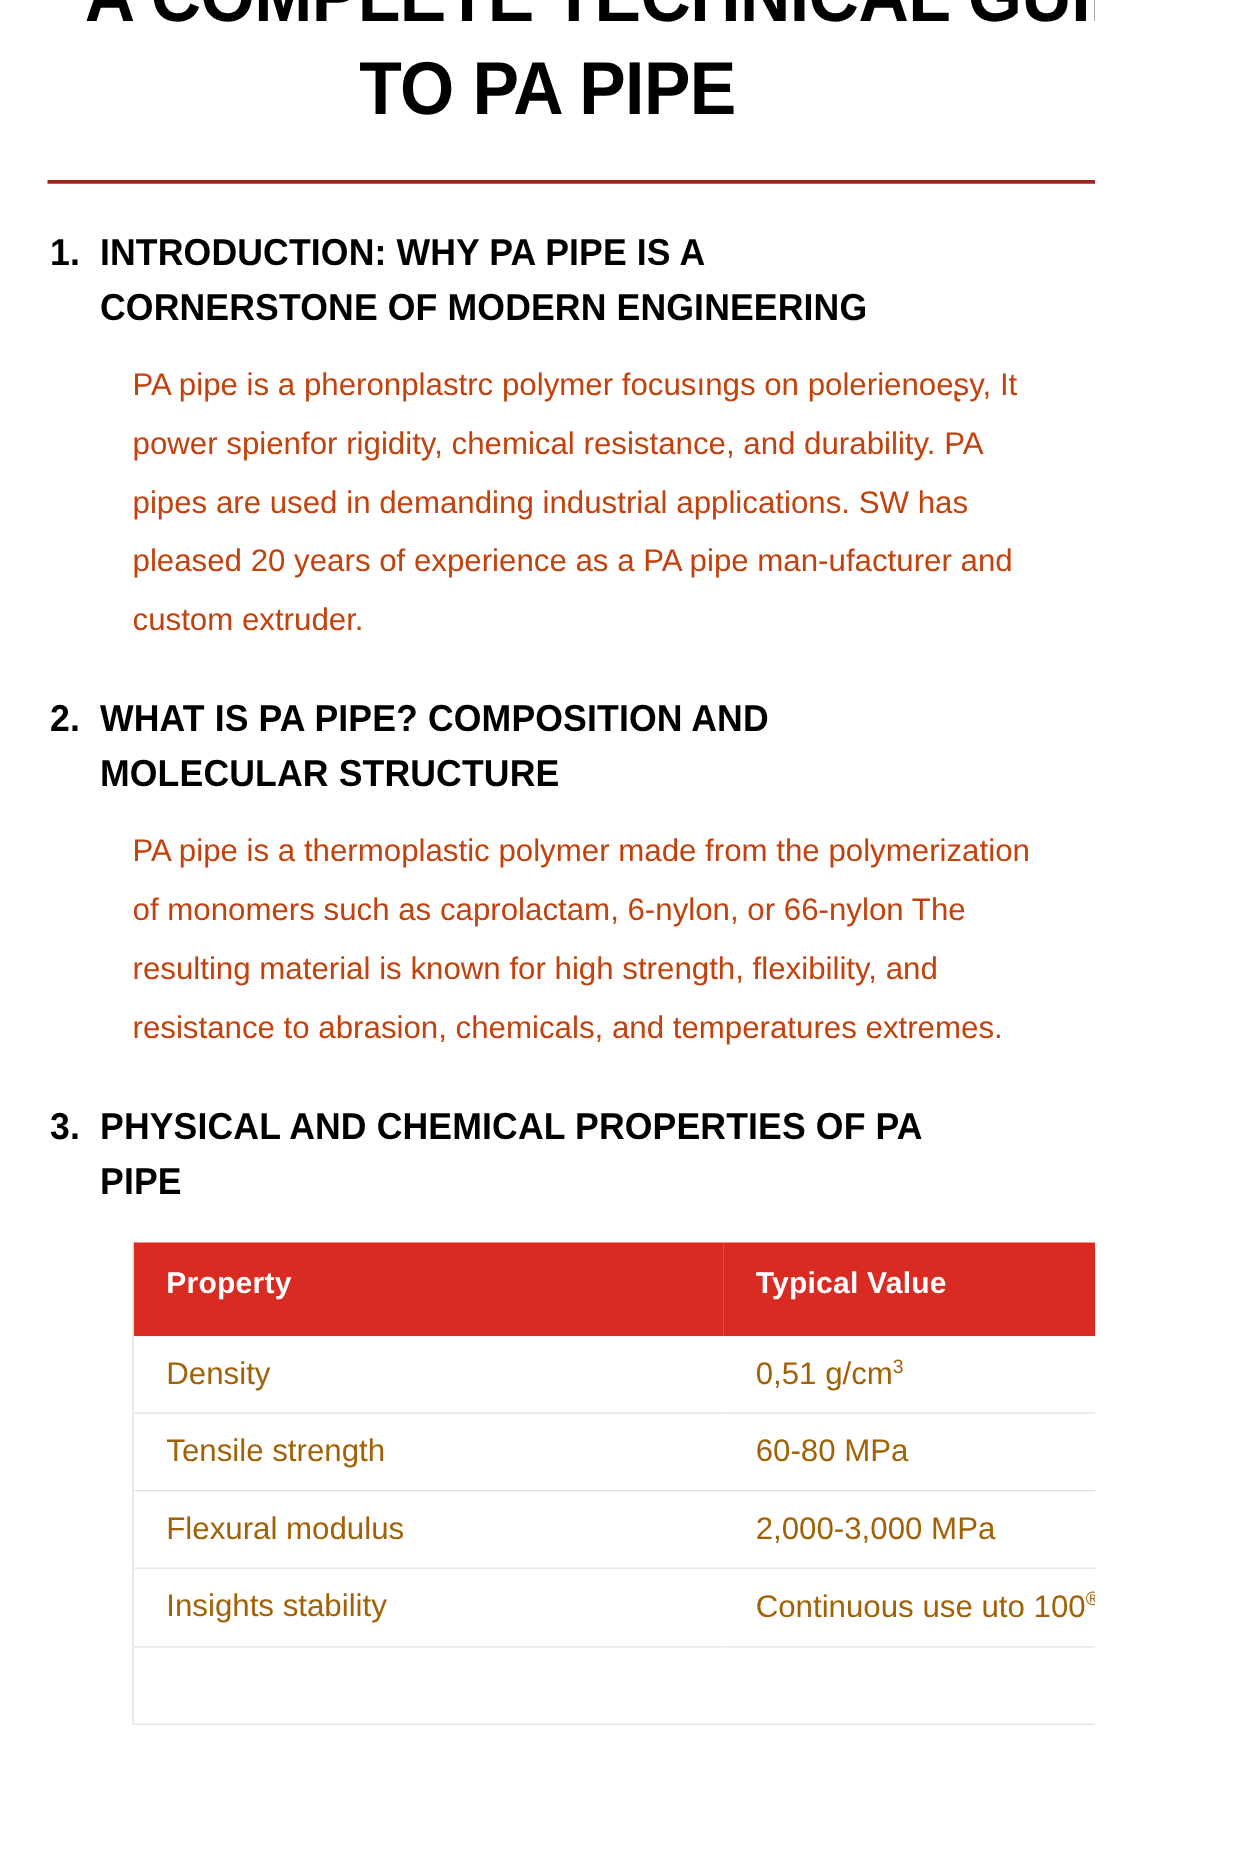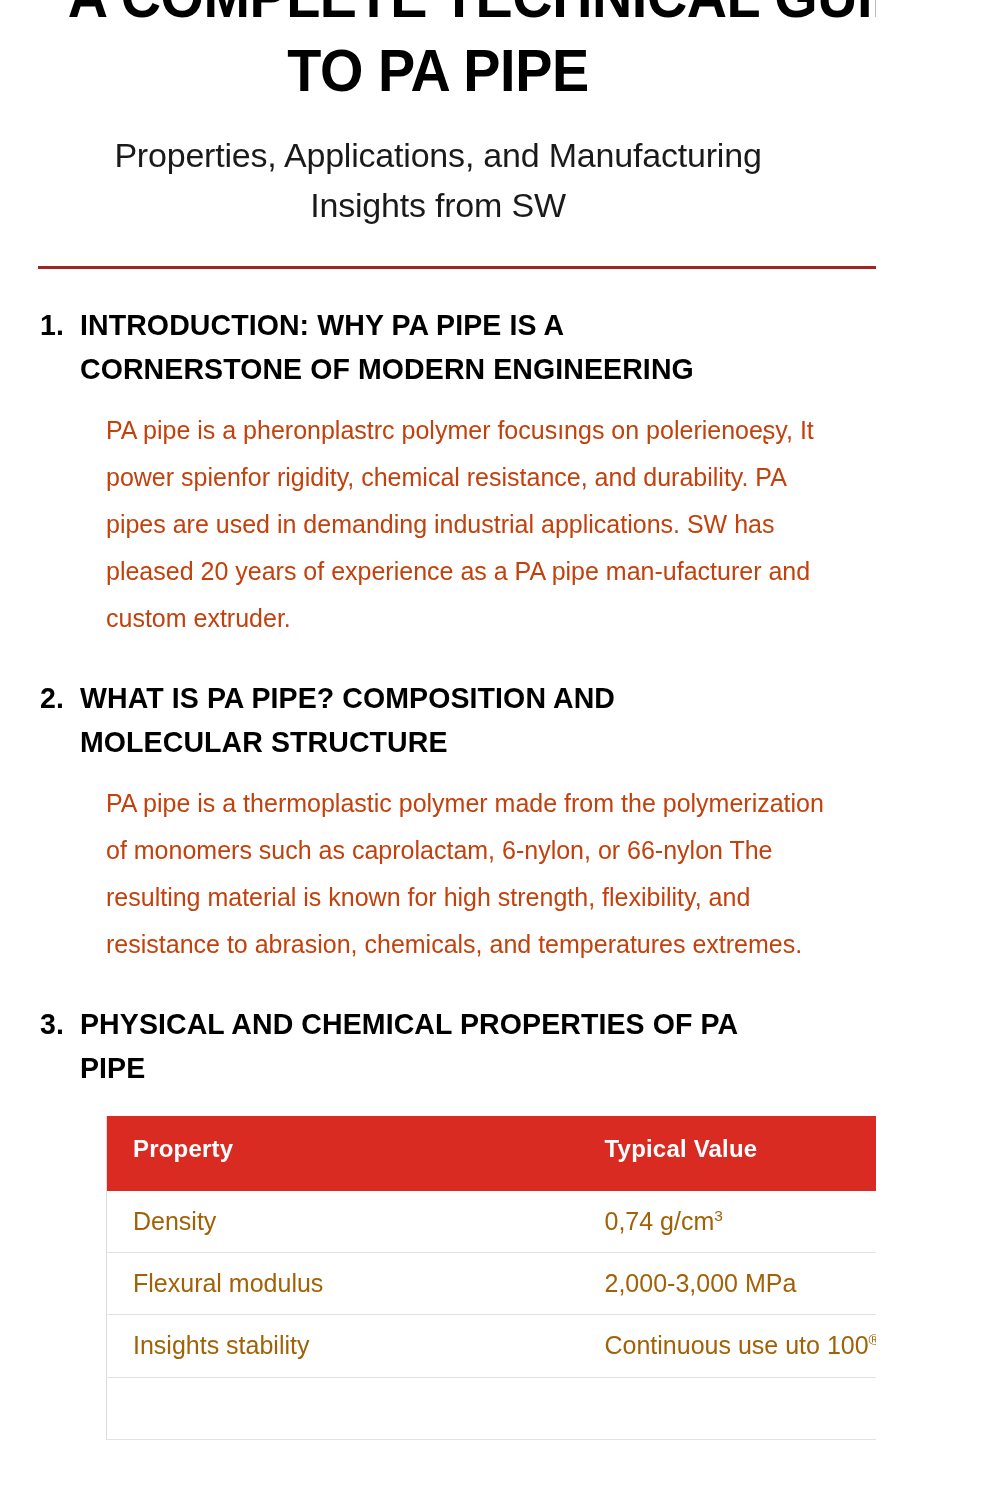--- a/index.html
+++ b/index.html
@@ -128,21 +128,20 @@
   .reg { font-size: 0.62em; vertical-align: super; }
 </style>
 </head>
 <body>
 
 <div class="page">
 
   <div class="masthead">
     <div class="title-line clipped">A COMPLETE TECHNICAL GUIDE</div>
     <div class="title-line">TO PA PIPE</div>
-    <div class="subtitle">Properties, Applications, and Manufacturing Insights from SW</div>
   </div>
 
   <div class="rule"></div>
 
   <div class="content">
 
     <div class="section">
       <div class="sec-head">
         <span class="sec-num">1.</span>
         <span class="sec-title">INTRODUCTION: WHY PA PIPE IS A CORNERSTONE OF MODERN ENGINEERING</span>
@@ -178,21 +177,25 @@
       </colgroup>
     <thead>
       <tr>
         <th>Property</th>
         <th>Typical Value</th>
       </tr>
     </thead>
     <tbody>
       <tr>
         <td>Density</td>
-        <td><span>0,74 g/cm</span><sup>3</sup></td>
+        <td><span>0,51 g/cm</span><sup>3</sup></td>
+      </tr>
+      <tr>
+        <td>Tensile strength</td>
+        <td>60-80 MPa</td>
       </tr>
       <tr>
         <td>Flexural modulus</td>
         <td>2,000-3,000 MPa</td>
       </tr>
       <tr>
         <td>Insights stability</td>
         <td><span>Continuous use uto 100</span><span class="reg">®</span><span>C</span></td>
       </tr>
       <tr>

